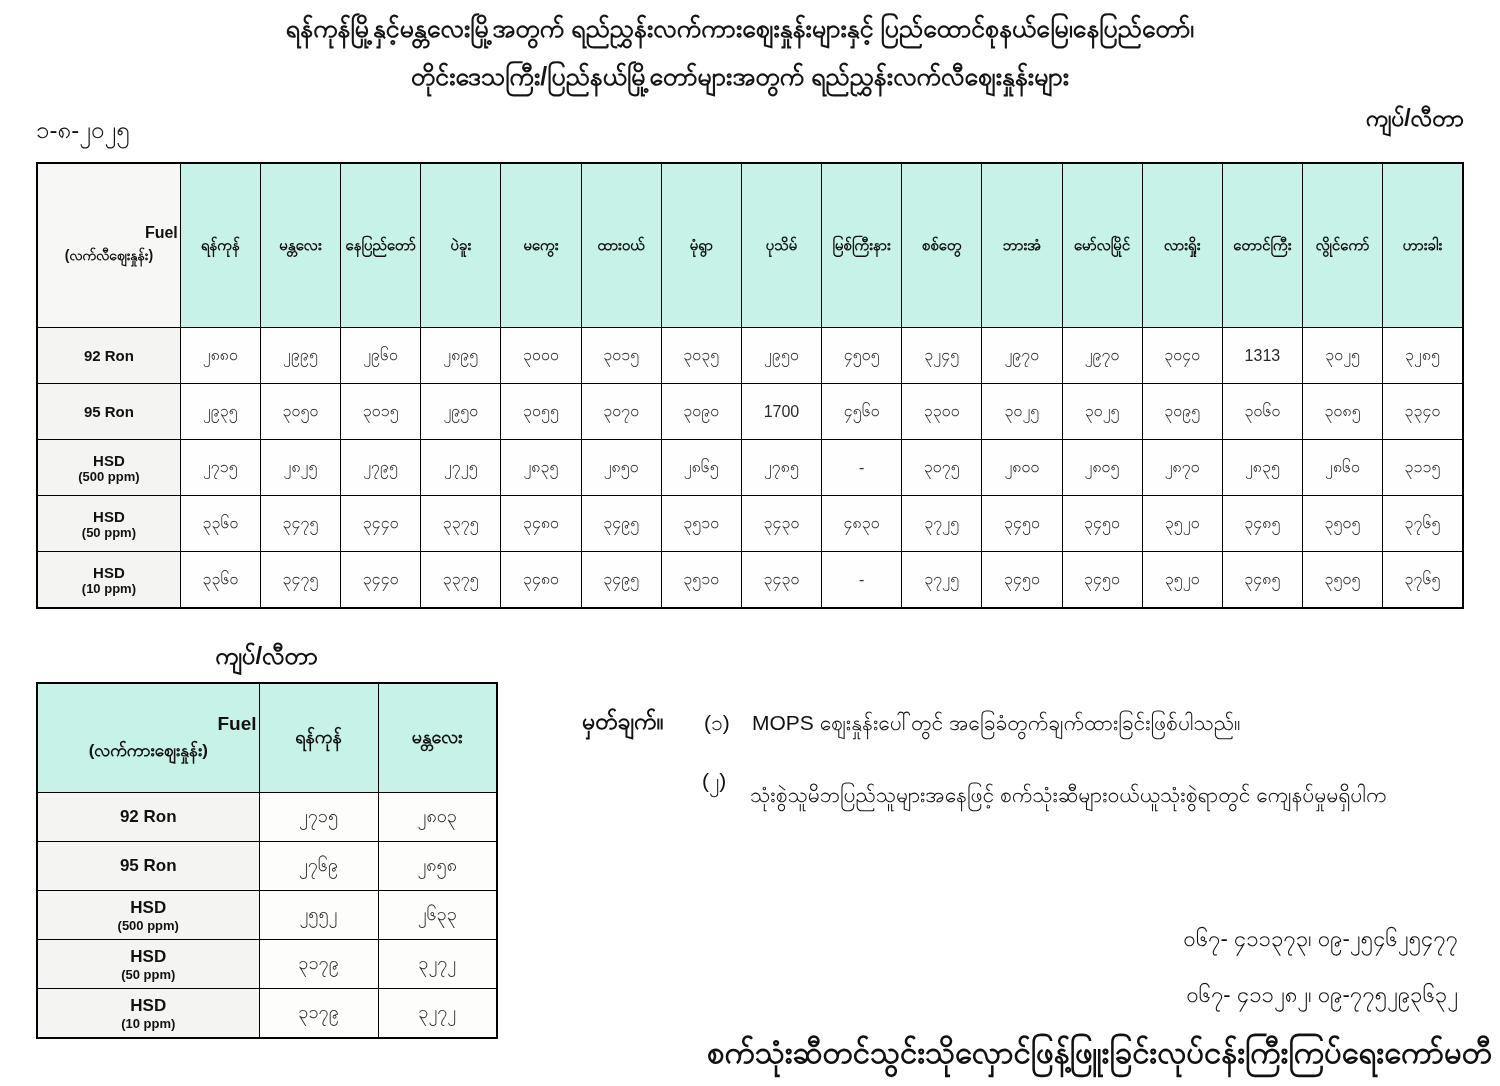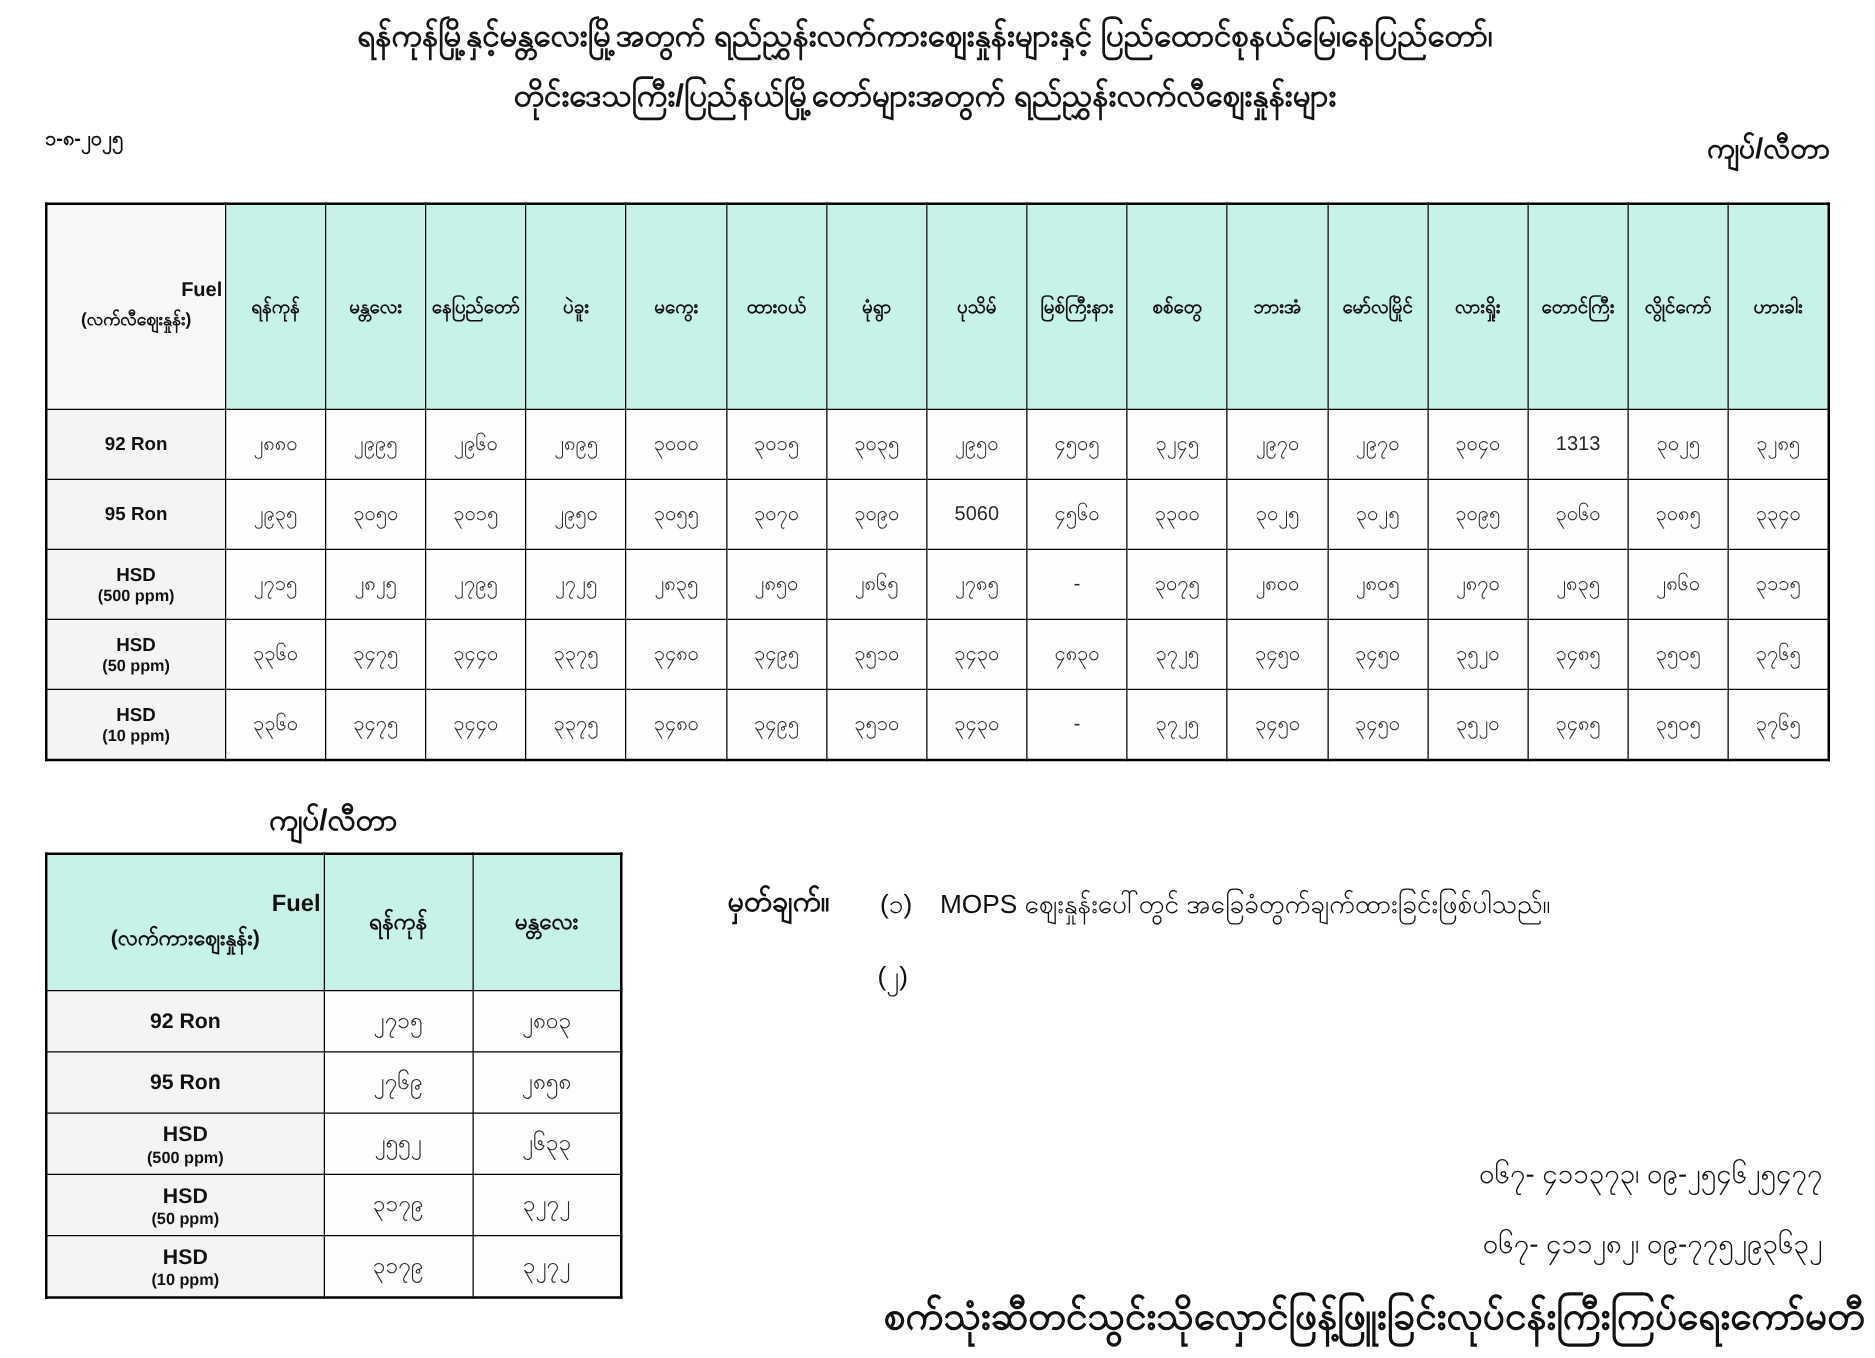--- a/index.html
+++ b/index.html
@@ -5,21 +5,21 @@
   html,body{margin:0;padding:0;}
   body{
     width:1500px;height:1086px;position:relative;background:#ffffff;
     font-family:"Liberation Sans","DejaVu Sans",sans-serif;color:#111;
     overflow:hidden;
   }
   .abs{position:absolute;}
   .title-line{left:0;width:1480px;text-align:center;font-weight:bold;font-size:25px;color:#151515;}
   #title1{top:12px;}
   #title2{top:60px;}
-  #date-label{left:36px;top:100px;font-size:16px;font-weight:bold;}
+  #date-label{left:36px;top:114px;font-size:24px;font-weight:normal;}
   #unit-top{right:36px;top:103px;font-size:23px;font-weight:bold;}
   table.ptable{border-collapse:collapse;table-layout:fixed;border:2px solid #000;background:#fff;}
   table.ptable th,table.ptable td{border:1px solid #000;text-align:center;vertical-align:middle;padding:0 2px;overflow:hidden;}
   
   #retail-table{left:36px;top:162px;width:1428px;}
   #retail-table th{height:163px;background:#c7f2e8;font-size:15px;font-weight:bold;}
   #retail-table th.fuel-th{background:#f7f8f6;}
   #retail-table td{height:55px;font-size:16px;color:#2a2a2a;background:#fefefe;}
   #retail-table td.rowlabel{background:#f4f5f3;font-weight:bold;color:#111;font-size:15px;}
   .fuel-th .l1{font-size:16px;font-weight:bold;text-align:right;}
@@ -124,21 +124,21 @@
         <td class="rowlabel">
           <div>95 Ron</div>
         </td>
         <td>၂၉၃၅</td>
         <td>၃၀၅၀</td>
         <td>၃၀၁၅</td>
         <td>၂၉၅၀</td>
         <td>၃၀၅၅</td>
         <td>၃၀၇၀</td>
         <td>၃၀၉၀</td>
-        <td>5060</td>
+        <td>1700</td>
         <td>၄၅၆၀</td>
         <td>၃၃၀၀</td>
         <td>၃၀၂၅</td>
         <td>၃၀၂၅</td>
         <td>၃၀၉၅</td>
         <td>၃၀၆၀</td>
         <td>၃၀၈၅</td>
         <td>၃၃၄၀</td>
       </tr>
       <tr>
@@ -268,18 +268,19 @@
         <td>၃၂၇၂</td>
       </tr>
     </tbody>
 </table>
 
 <div class="abs" id="note-heading">မှတ်ချက်။</div>
 <div class="abs note-num" id="note1-num">(၁)</div>
 <div class="abs" id="note1-text">MOPS ဈေးနှုန်းပေါ်တွင် အခြေခံတွက်ချက်ထားခြင်းဖြစ်ပါသည်။</div>
 <div class="abs note-num" id="note2-num">(၂)</div>
 <div class="abs" id="note2-lines">
+  <div>သုံးစွဲသူမိဘပြည်သူများအနေဖြင့် စက်သုံးဆီများဝယ်ယူသုံးစွဲရာတွင် ကျေနပ်မှုမရှိပါက</div>
 </div>
 
 <div class="abs phone" id="phone1">၀၆၇- ၄၁၁၃၇၃၊ ၀၉-၂၅၄၆၂၅၄၇၇</div>
 <div class="abs phone" id="phone2">၀၆၇- ၄၁၁၂၈၂၊ ၀၉-၇၇၅၂၉၃၆၃၂</div>
 
 <div class="abs" id="committee">စက်သုံးဆီတင်သွင်းသိုလှောင်ဖြန့်ဖြူးခြင်းလုပ်ငန်းကြီးကြပ်ရေးကော်မတီ</div>
 
 </body></html>

